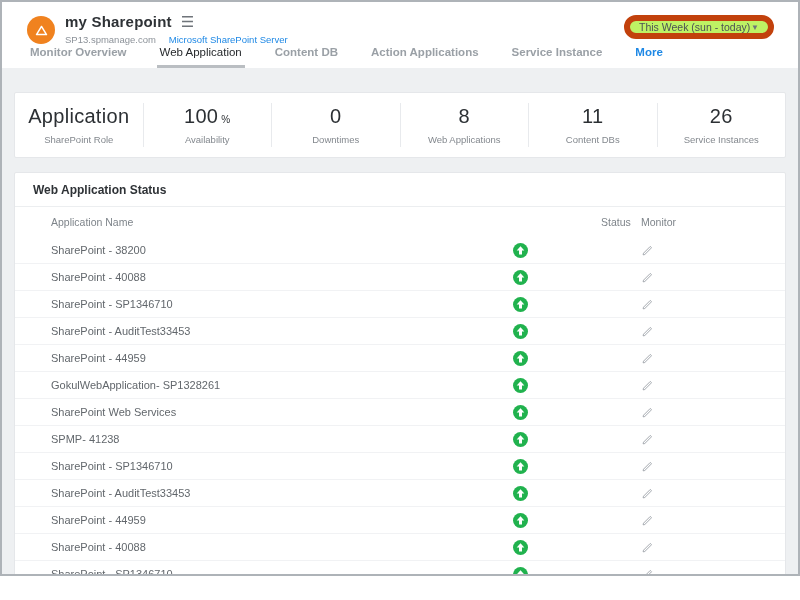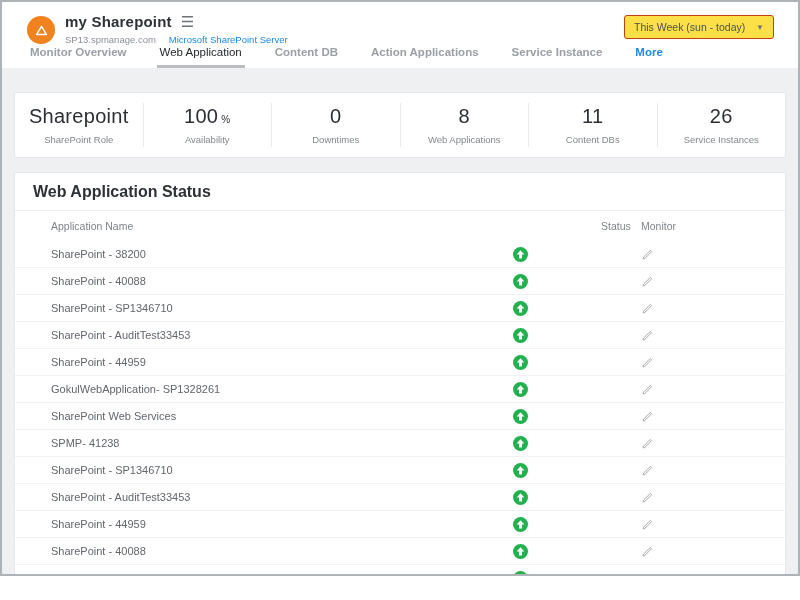--- a/index.html
+++ b/index.html
@@ -19,22 +19,22 @@
   .title-block { position:absolute; left:63px; top:11px; }
   .title-row { display:flex; align-items:center; }
   .monitor-title { font-size:15px; font-weight:700; color:#2e3236; letter-spacing:.2px; }
   .hamburger { margin-left:9px; font-size:15px; color:#6f747a; line-height:1; cursor:pointer; }
   .subtitle-row { margin-top:4px; font-size:9.5px; display:flex; align-items:center; }
   .host { color:#8c9299; }
   .server-link { color:var(--blue); margin-left:13px; cursor:pointer; }
 
   .daterange {
     position:absolute; right:24px; top:13px; width:150px; height:24px;
-    box-sizing:border-box; border:1px solid #c2410c; border-radius:3px;
-    background:#fde047; display:flex; align-items:center; justify-content:space-between;
+    box-sizing:border-box; border:6px solid #c2410c; border-radius:12px;
+    background:#bef264; display:flex; align-items:center; justify-content:space-between;
     padding:0 9px; font-size:10.5px; color:#4b5055; cursor:pointer;
   }
   .caret { font-size:8px; color:#6f747a; }
 
   
   .tabs { position:absolute; left:25px; bottom:0; display:flex; font-size:11.5px; color:#9aa0a6; }
   .tab { padding:0 3px 7px; margin-right:27px; cursor:pointer; border-bottom:3px solid transparent;font-weight:bold; }
   .tab.active { color:#26292c; font-weight:400; border-bottom:3px solid #babec2; }
   .tab.more { color:var(--blue); }
 
@@ -49,21 +49,21 @@
     height:64px; display:flex; align-items:center; margin-bottom:14px;
   }
   .stat { flex:1; text-align:center; padding:2px 0; }
   .stat + .stat { border-left:1px solid #e8eaed; }
   .stat .val { font-size:20px; color:#2c3034; letter-spacing:.3px; }
   .stat .suffix { font-size:10px; color:#2c3034; margin-left:3px; }
   .stat .lbl { font-size:9.5px; color:#83888e; margin-top:6px; }
 
   .panel { background:#fff; border:1px solid #e5e7ea; border-radius:2px; padding-bottom:10px; }
   .panel-title {
-    font-size:16px; font-weight:700; color:#2e3236;
+    font-size:12px; font-weight:700; color:#2e3236;
     padding:10px 18px 9px; border-bottom:1px solid #eceef0;
   }
 
   .thead, .trow { display:flex; align-items:center; padding:0 36px; }
   .thead { height:30px; font-size:10.5px; color:#7e848a; }
   .trow { height:26px; font-size:11px; color:#62676c; border-top:1px solid #f1f2f4; }
   .trow:first-of-type { border-top:none; }
 
   .c-name   { flex:1; overflow:hidden; white-space:nowrap; }
   .c-arrow  { width:40px; margin-right:61px; display:flex; justify-content:center; }
@@ -111,21 +111,21 @@
       <div class="tab">Action Applications</div>
       <div class="tab">Service Instance</div>
       <div class="tab more">More</div>
     </div>
   </div>
 
   <div class="content">
 
     <div class="stats-card">
       <div class="stat">
-        <div class="val"><span>Sharepoint</span></div>
+        <div class="val"><span>Application</span></div>
         <div class="lbl">SharePoint Role</div>
       </div>
       <div class="stat">
         <div class="val"><span>100</span><span class="suffix">%</span></div>
         <div class="lbl">Availability</div>
       </div>
       <div class="stat">
         <div class="val"><span>0</span></div>
         <div class="lbl">Downtimes</div>
       </div>

